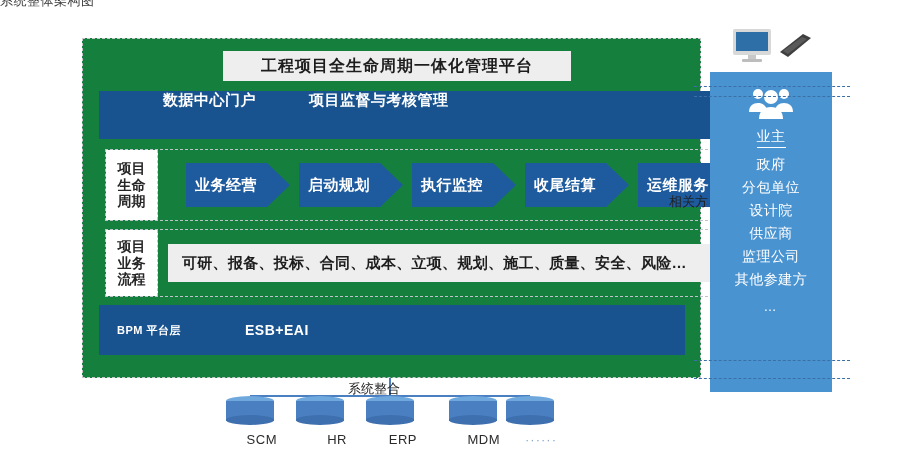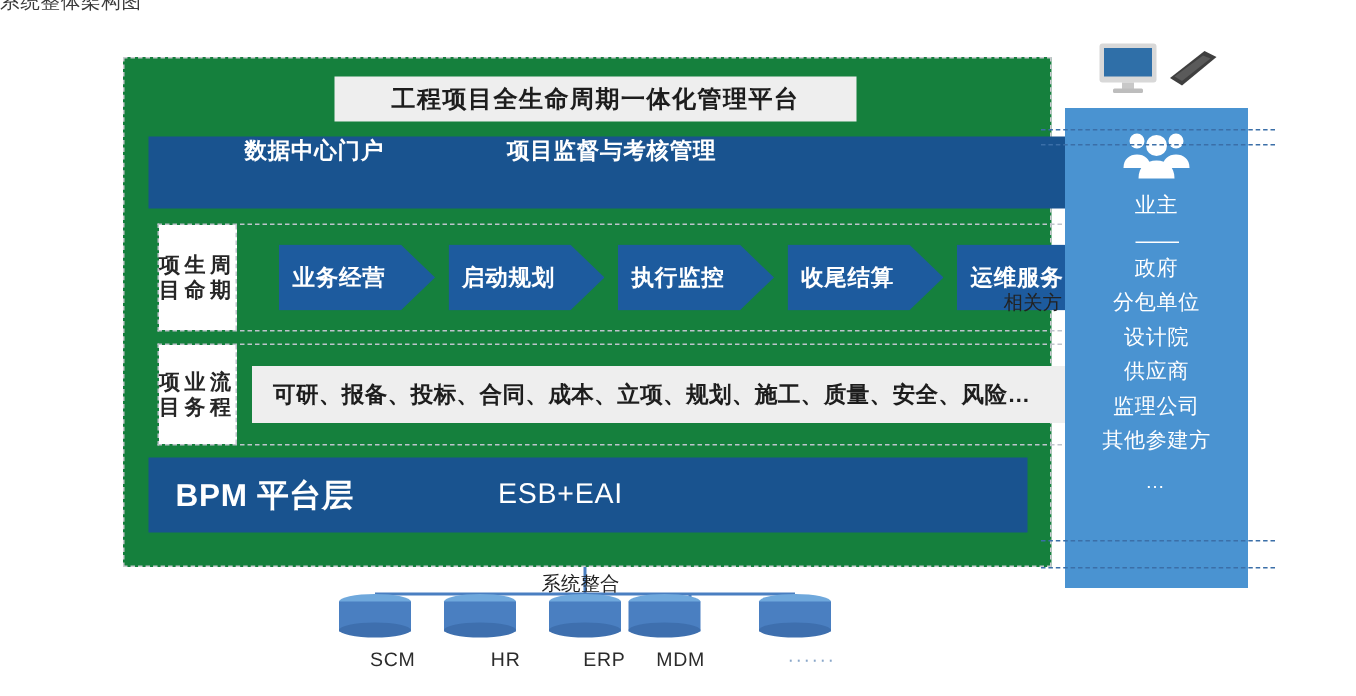--- a/index.html
+++ b/index.html
@@ -40,39 +40,39 @@
   .portal-band{
     position:absolute;left:16px;top:52px;width:586px;height:48px;
     background:#19538f;
     display:flex;align-items:flex-start;padding-left:46px;
   }
   .portal-band .p1{
     color:#ffffff;font-size:15px;font-weight:bold;margin-left:18px;
     letter-spacing:.5px;
   }
   .portal-band .p2{
-    color:#ffffff;font-size:15px;font-weight:bold;margin-left:82px;
+    color:#ffffff;font-size:15px;font-weight:bold;margin-left:53px;
     letter-spacing:.5px;
   }
 
   
   .row-dashed{
     position:absolute;
     border:1px dashed #bfc4cc;
     box-sizing:border-box;
     background:transparent;
   }
   .lifecycle-row{left:22px;top:110px;width:653px;height:72px;}
   .process-row{left:22px;top:190px;width:653px;height:68px;}
 
   .row-label{
     position:absolute;left:0px;top:0px;width:52px;height:100%;
     border-right:1px dashed #bfc4cc;
     box-sizing:border-box;
-    display:flex;flex-direction:row;
+    display:flex;flex-direction:column;
     align-items:center;justify-content:center;
     color:#262626;font-size:14px;font-weight:bold;line-height:1.18;
     background:#ffffff;
   }
   .row-label span{display:block;}
 
   
   .chev-strip{
     position:absolute;left:60px;top:6px;right:6px;bottom:6px;
     display:flex;align-items:center;justify-content:flex-end;
@@ -101,55 +101,55 @@
     padding-left:14px;box-sizing:border-box;
     letter-spacing:.3px;white-space:nowrap;
   }
 
   
   .bpm-band{
     position:absolute;left:16px;top:266px;width:586px;height:50px;
     background:#19538f;
     display:flex;align-items:center;
   }
-  .bpm-band .b1{color:#fff;font-size:21px;font-weight:bold;margin-left:18px;letter-spacing:.5px;}
-  .bpm-band .b2{color:#fff;font-size:19px;font-weight:normal;margin-left:96px;letter-spacing:.5px;}
+  .bpm-band .b1{color:#fff;font-size:11px;font-weight:bold;margin-left:18px;letter-spacing:.5px;}
+  .bpm-band .b2{color:#fff;font-size:14px;font-weight:bold;margin-left:64px;letter-spacing:.5px;}
 
   
   .related-party{
     position:absolute;left:669px;top:193px;
     font-size:13px;color:#222;font-weight:normal;white-space:nowrap;
   }
 
   
   .stake-panel{
     position:absolute;left:710px;top:72px;width:122px;height:320px;
     background:#4a93d1;
     display:flex;flex-direction:column;align-items:center;
     padding-top:14px;box-sizing:border-box;
   }
   .stake-panel .people-icon{width:50px;height:34px;display:block;}
   .stake-item{
     color:#ffffff;font-size:14px;line-height:1;
     margin-top:9px;letter-spacing:.5px;white-space:nowrap;
   }
-  .stake-item.first{border-bottom:1px solid #ffffff;padding-bottom:18px;}
+  .stake-item.first{border-bottom:1px solid #ffffff;padding-bottom:4px;}
   .stake-item.ellipsis{font-size:13px;margin-top:14px;letter-spacing:2px;}
 
   
   .device-icons{position:absolute;left:731px;top:26px;width:84px;height:40px;}
 
   
   .dash-line{
     position:absolute;height:0;border-top:1px dashed #3b6fa8;
   }
 
   
   .sysint-label{
-    position:absolute;left:361px;top:380px;
+    position:absolute;left:348px;top:380px;
     font-size:13px;color:#1f1f1f;white-space:nowrap;
   }
   .db-wrap{position:absolute;left:220px;top:396px;width:340px;height:64px;}
   .db-col{position:absolute;width:54px;text-align:center;}
   .db-cyl{width:48px;height:30px;margin:0 auto;position:relative;}
   .db-cyl .top{
     position:absolute;left:0;top:0;width:48px;height:10px;
     background:#6fa8dc;border-radius:50%/50%;
   }
   .db-cyl .body{
@@ -284,21 +284,21 @@
       <div class="db-label">HR</div>
     </div>
     <div class="db-col" style="left:143px;">
       <div class="db-cyl">
           <div class="top"></div>
           <div class="body"></div>
           <div class="bot"></div>
         </div>
       <div class="db-label">ERP</div>
     </div>
-    <div class="db-col" style="left:196px;">
+    <div class="db-col" style="left:226px;">
       <div class="db-cyl">
           <div class="top"></div>
           <div class="body"></div>
           <div class="bot"></div>
         </div>
       <div class="db-label">MDM</div>
     </div>
     <div class="db-col" style="left:283px;">
       <div class="db-cyl">
           <div class="top"></div>

